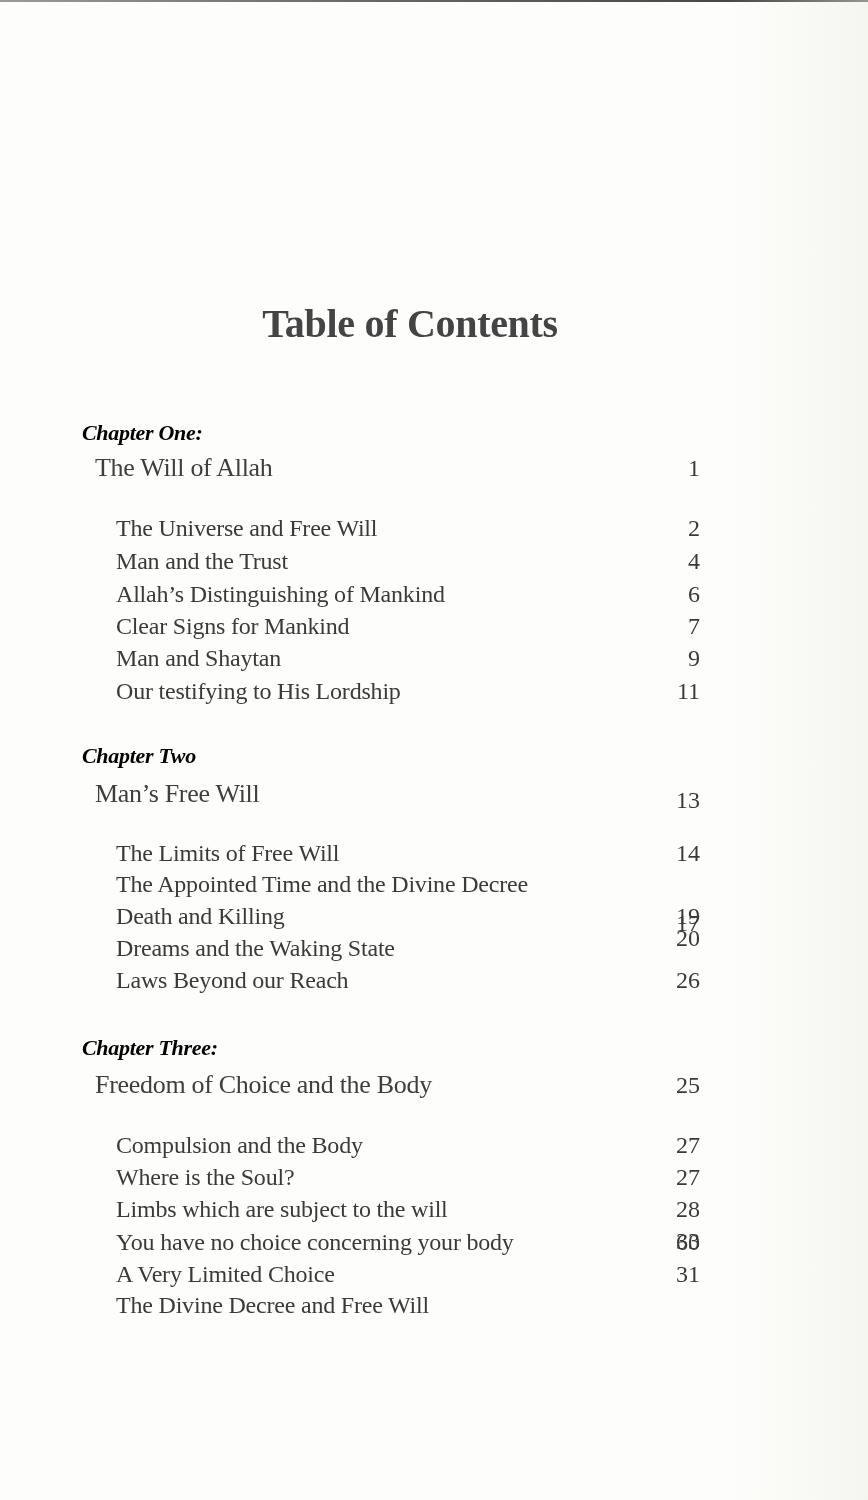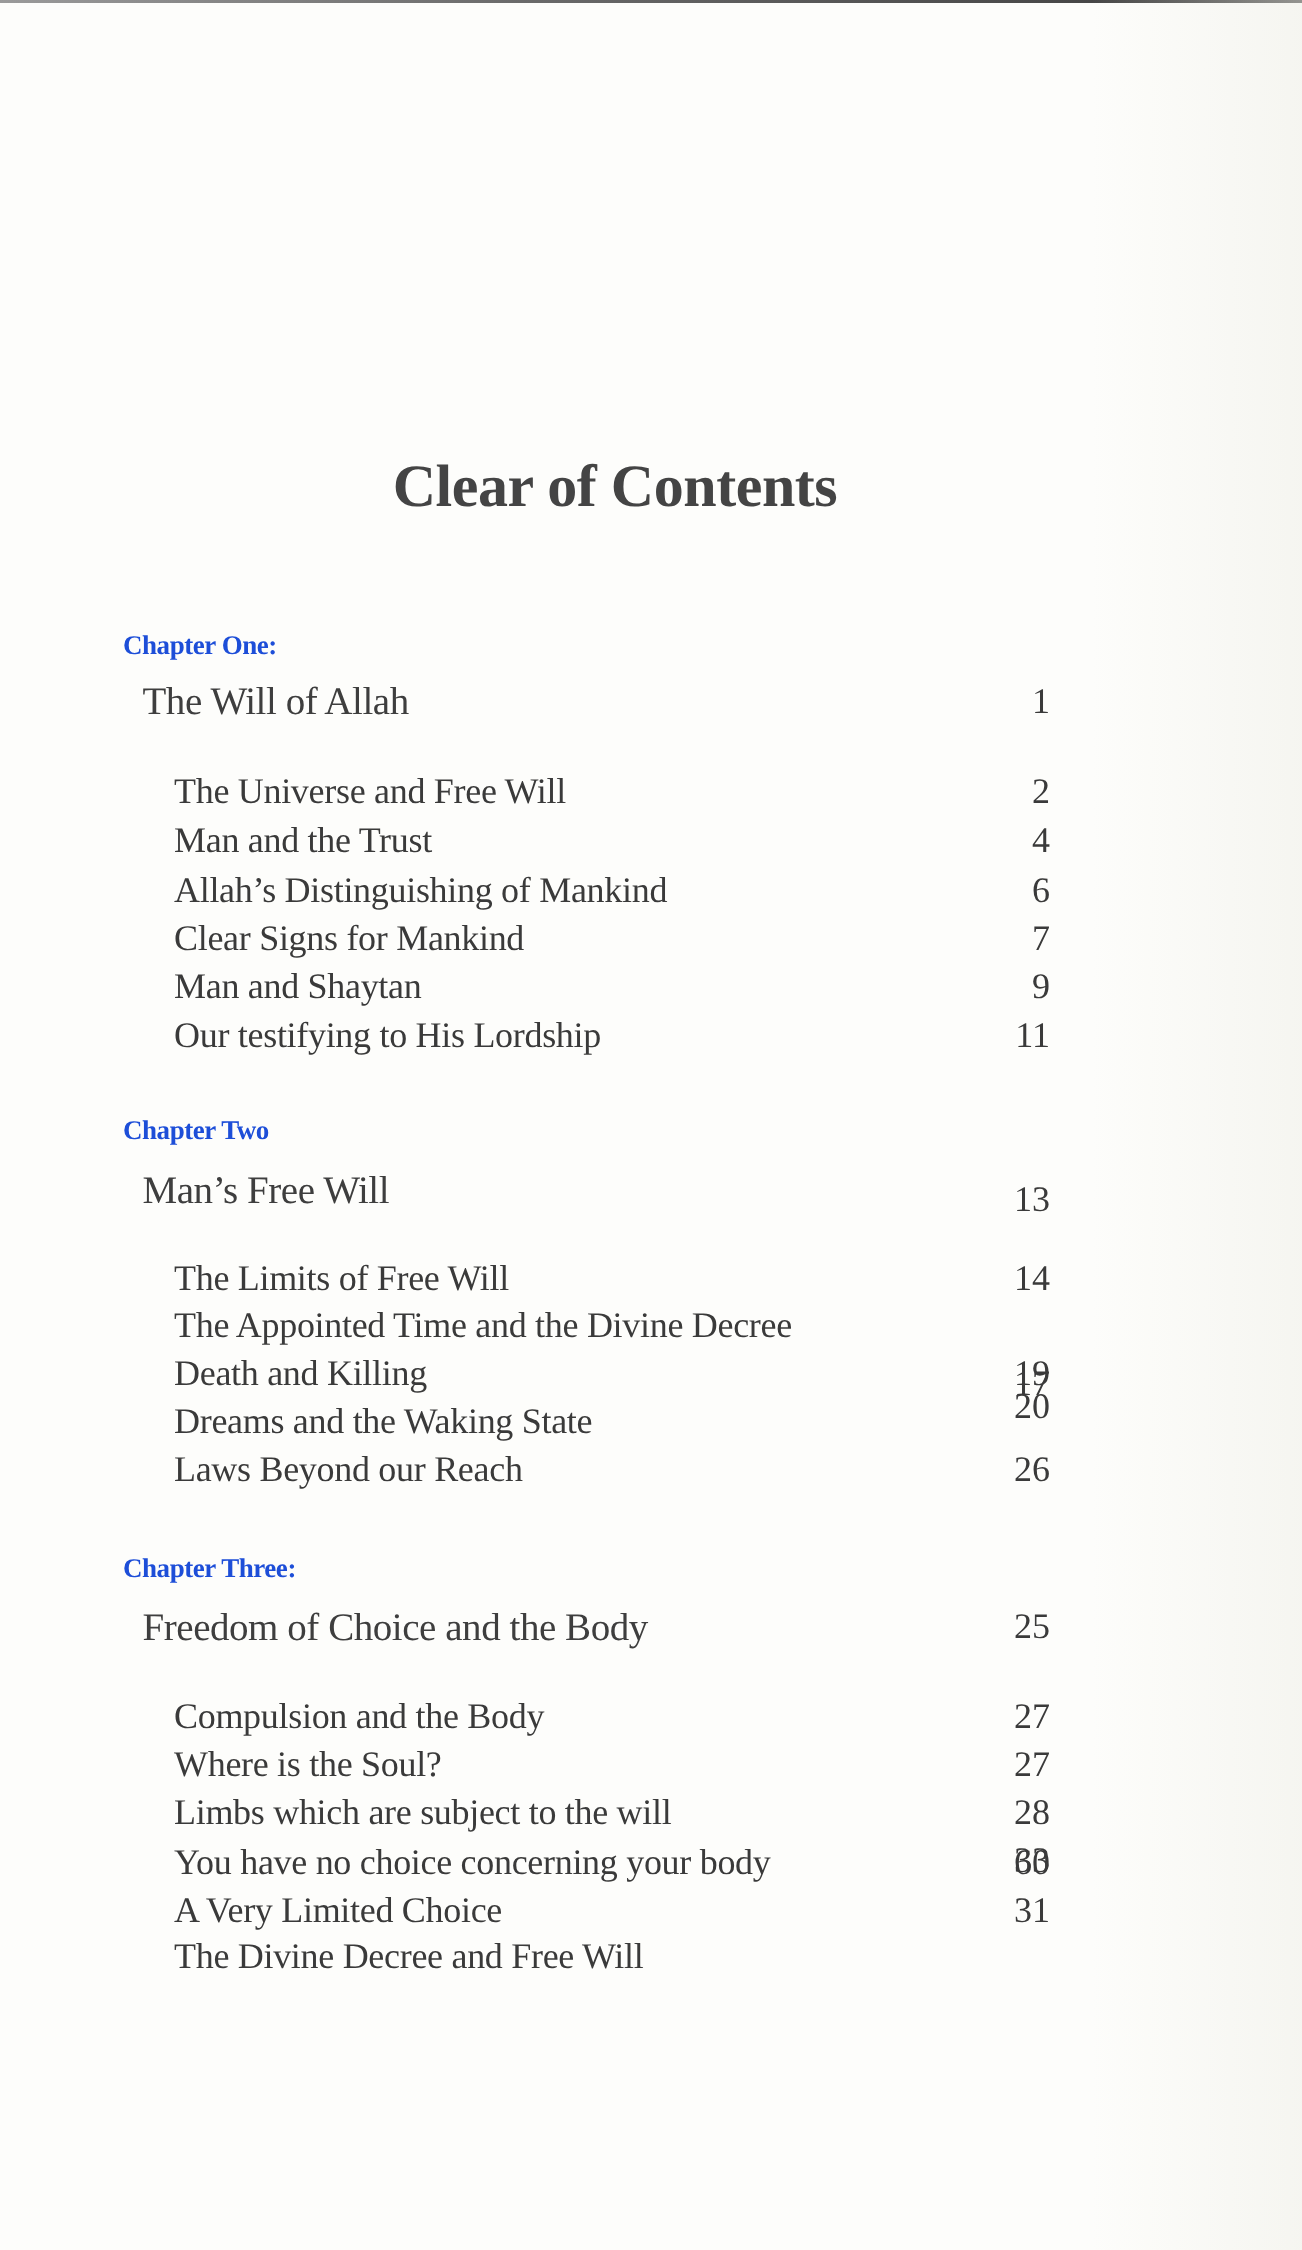--- a/index.html
+++ b/index.html
@@ -8,32 +8,32 @@
     background:#fdfdfb;
     font-family:"Liberation Serif", "DejaVu Serif", serif;
     color:#3a3a3a;
   }
   .top-edge { position:absolute; left:0; top:0; width:868px; height:2px; background:linear-gradient(to right,#9a9a9a,#6a6a6a 40%,#3a3a3a 100%); }
   .right-shade { position:absolute; right:0; top:0; width:140px; height:1500px; background:linear-gradient(to right, rgba(240,240,232,0), rgba(238,238,230,0.5)); }
   .title {
     position:absolute; left:0; width:820px; top:300px; text-align:center;
     font-size:40px; font-weight:bold; color:#444; letter-spacing:-0.3px;
   }
-  .chapter-label { position:absolute; left:82px; font-size:18px; font-weight:bold; color:#1d4ed8; white-space:nowrap; letter-spacing:-0.3px;}
+  .chapter-label { position:absolute; left:82px; font-size:22px; font-weight:bold; color:#000000; white-space:nowrap; letter-spacing:-0.3px;font-style:italic;}
   .chapter-title { position:absolute; left:95px; font-size:26px; font-weight:normal; color:#3e3e3e; white-space:nowrap; letter-spacing:-0.3px;}
   .item-title { position:absolute; left:116px; font-size:24px; color:#3a3a3a; white-space:nowrap; letter-spacing:-0.2px;}
   .page { position:absolute; right:168px; font-size:24px; color:#3a3a3a; text-align:right; }
 </style>
 </head>
 <body>
 
 <div class="top-edge"></div>
 <div class="right-shade"></div>
 
-<div class="title">Clear of Contents</div>
+<div class="title">Table of Contents</div>
 
 <div>
   <div class="chapter-label" style="top:420px">Chapter One:</div>
   <div class="chapter-title" style="top:453px">The Will of Allah</div>
   <div class="page" style="top:455px">1</div>
 
   <div class="item-title" style="top:515px">The Universe and Free Will</div>
   <div class="page" style="top:515px">2</div>
   <div class="item-title" style="top:548px">Man and the Trust</div>
   <div class="page" style="top:548px">4</div>

